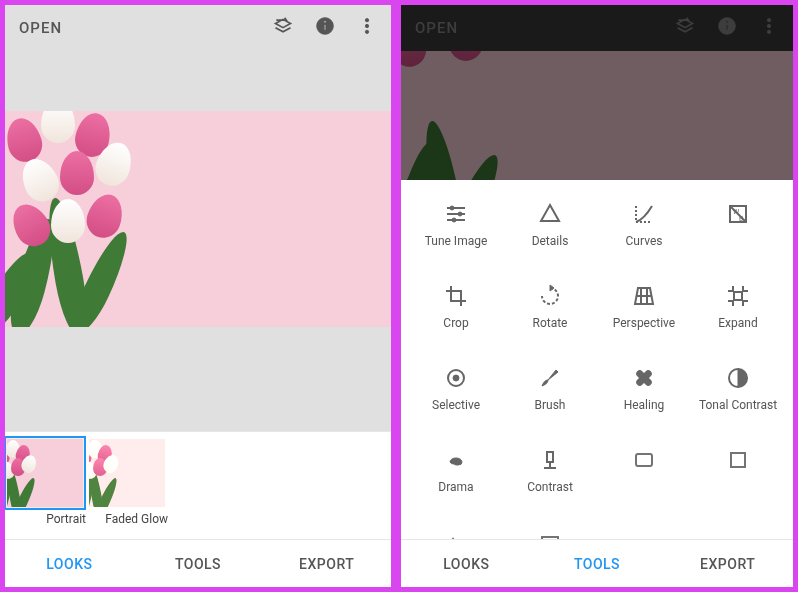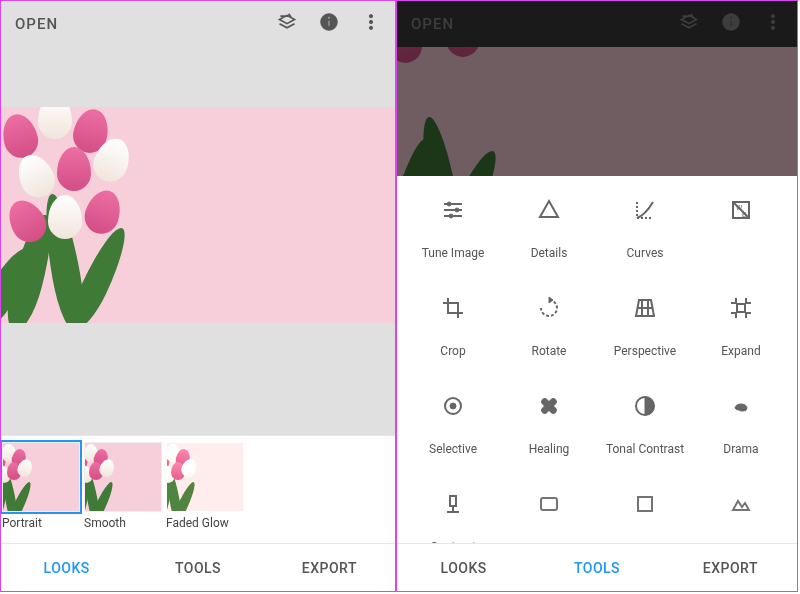--- a/index.html
+++ b/index.html
@@ -8,21 +8,21 @@
     background: #fff;
     width: 800px;
     height: 594px;
     overflow: hidden;
     display: flex;
   }
   .screen {
     position: relative;
     display: flex;
     flex-direction: column;
-    border: 1px solid #d946ef;
+    border: 5px solid #d946ef;
   }
   .left-screen { width: 396px; height: 592px; background:#e0e0e0; }
   .right-screen { width: 402px; height: 592px; background:#fff; }
 
   
   .topbar {
     height: 46px;
     display:flex;
     align-items:center;
     justify-content:space-between;
@@ -88,21 +88,21 @@
   .looks-strip {
     background:#fff;
     height:108px;
     display:flex;
     overflow:hidden;
     border-top:1px solid #e6e6e6;
   }
   .look-item {
     flex:0 0 80px;
     margin:6px 1px 0;
-    text-align:left;
+    text-align:right;
     font-size:12px;
     color:#444;
   }
   .look-thumb {
     width:78px; height:70px;
     background:#f7cfda;
     position:relative;
     overflow:hidden;
     border:1px solid #eee;
   }
@@ -161,21 +161,21 @@
     flex-direction:column;
     align-items:center;
     justify-content:flex-start;
     padding:12px 4px 10px;
     font-size:12px;
     color:#555;
     text-align:center;
     line-height:1.25;
   }
   .tool-item svg { width:24px; height:24px; fill:#666; stroke:#666; margin-bottom:8px;}
-  .tool-item .lbl{min-height:28px;margin-top:16px;}
+  .tool-item .lbl{min-height:28px;}
 
   .right-screen .bottom-nav{
     position:absolute; left:0; right:0; bottom:0;
   }
 </style>
 </head>
 <body>
 
 <div class="screen left-screen">
   <div class="topbar">
@@ -237,37 +237,20 @@
             <div class="bud white b2"></div>
             <div class="bud pink b3"></div>
         <div class="bud white b4"></div>
             <div class="bud pink b5"></div>
             <div class="bud white b6"></div>
       </div>
         </div>
       <span>Portrait</span>
     </div>
     <div class="look-item">
-      <div class="look-thumb">
-          <div class="tulip-draw">
-        <div class="leaf l1"></div>
-            <div class="leaf l2"></div>
-            <div class="leaf l3"></div>
-            <div class="leaf l4"></div>
-        <div class="bud pink b1"></div>
-            <div class="bud white b2"></div>
-            <div class="bud pink b3"></div>
-        <div class="bud white b4"></div>
-            <div class="bud pink b5"></div>
-            <div class="bud white b6"></div>
-      </div>
-        </div>
-      <span>Smooth</span>
-    </div>
-    <div class="look-item">
       <div class="look-thumb" style="filter:brightness(1.1) sepia(0.15);">
           <div class="tulip-draw">
         <div class="leaf l1"></div>
             <div class="leaf l2"></div>
             <div class="leaf l3"></div>
             <div class="leaf l4"></div>
         <div class="bud pink b1"></div>
             <div class="bud white b2"></div>
             <div class="bud pink b3"></div>
         <div class="bud white b4"></div>
@@ -387,20 +370,26 @@
 
       <div class="tool-item">
         <svg viewBox="0 0 24 24">
             <circle cx="12" cy="12" r="8" fill="none" stroke-width="2"></circle>
             <circle cx="12" cy="12" r="3"></circle>
           </svg>
         <div class="lbl">Selective</div>
       </div>
       <div class="tool-item">
         <svg viewBox="0 0 24 24">
+            <path d="M4 20c2-5 4-6 6-6l8-10 2 2-10 8c0 2-1 4-6 6z"></path>
+          </svg>
+        <div class="lbl">Brush</div>
+      </div>
+      <div class="tool-item">
+        <svg viewBox="0 0 24 24">
             <rect x="3" y="9" width="18" height="6" rx="3" transform="rotate(45 12 12)"></rect>
             <rect x="3" y="9" width="18" height="6" rx="3" transform="rotate(-45 12 12)"></rect>
           </svg>
         <div class="lbl">Healing</div>
       </div>
 
       <div class="tool-item">
         <svg viewBox="0 0 24 24">
             <circle cx="12" cy="12" r="9" fill="none" stroke-width="2"></circle>
             <path d="M12 3a9 9 0 0 1 0 18z"></path>

